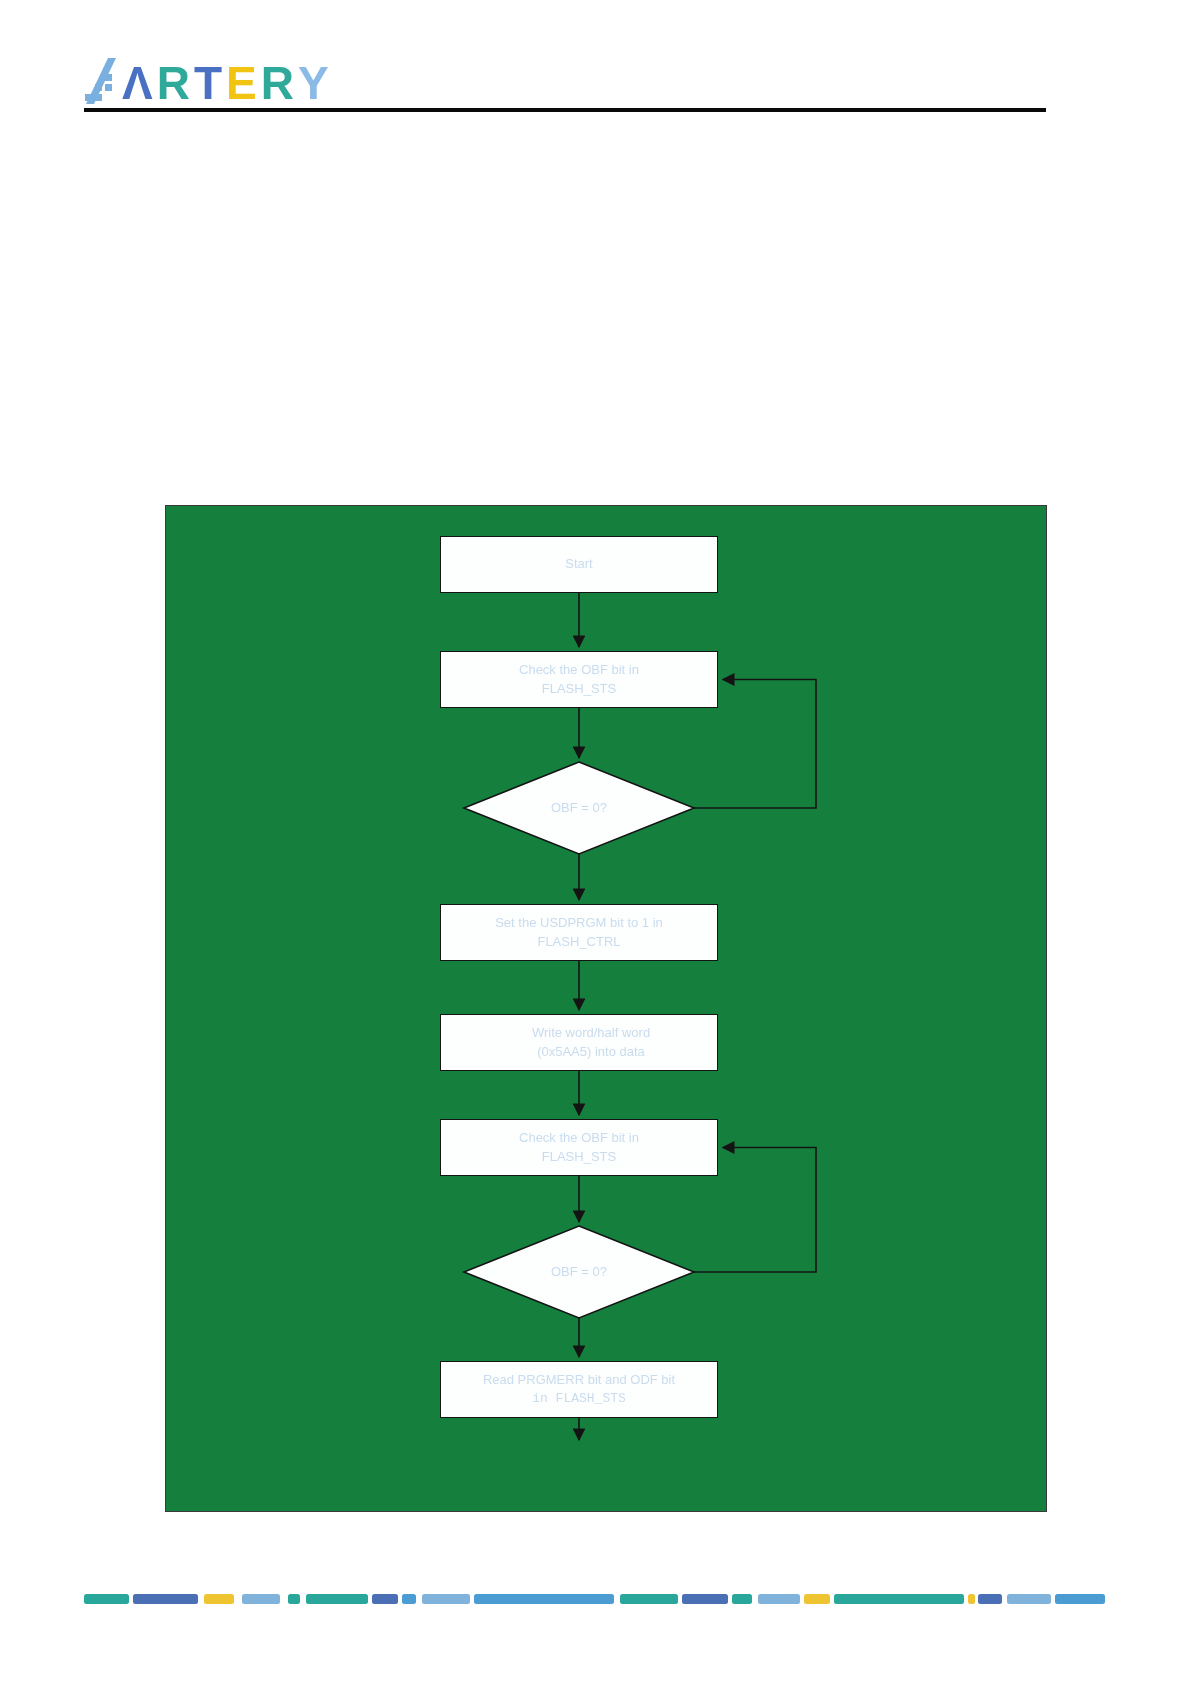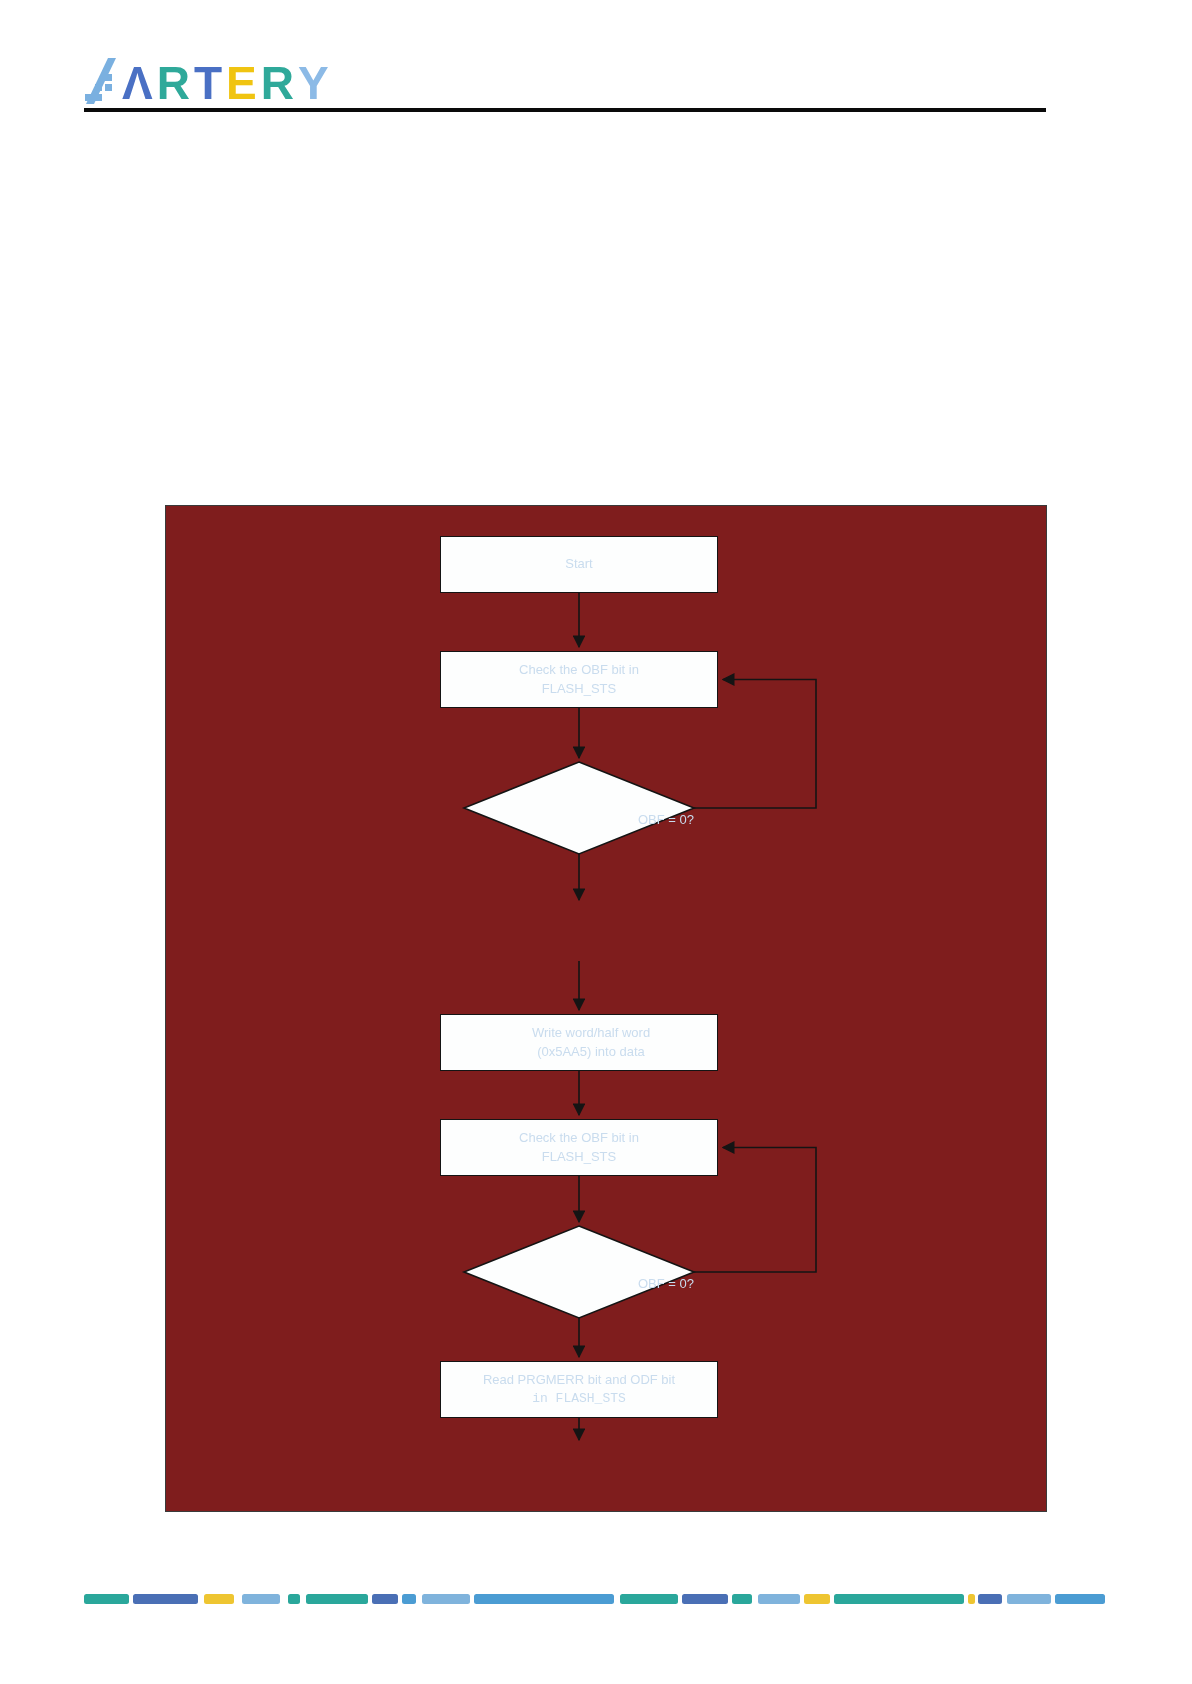--- a/index.html
+++ b/index.html
@@ -20,36 +20,36 @@
   .logo-word span{
     font-size:46px;font-weight:700;line-height:1;
     letter-spacing:4px;
   }
   .header-rule{
     position:absolute;left:84px;top:108px;width:962px;height:4px;
   }
   
   .flow-container{
     position:absolute;left:165px;top:505px;width:880px;height:1005px;
-    border:1px solid #3a3a3a;background:#7f1d1d;
+    border:1px solid #3a3a3a;background:#15803d;
   }
   .flow-svg{position:absolute;left:0;top:0;width:880px;height:1005px;}
   .fnode{
     position:absolute;left:274px;width:278px;box-sizing:border-box;
     border:1.5px solid #141414;background:#fdfefe;
     display:flex;flex-direction:column;align-items:center;justify-content:center;
     text-align:center;
   }
   .fnode .line, .dlabel .line{
     font-size:13px;line-height:1.45;
     color:#c9dcee;
   }
   .dlabel{
     position:absolute;left:298px;width:230px;height:20px;
-    display:flex;align-items:center;justify-content:flex-end;text-align:center;margin-top:12px;
+    display:flex;align-items:center;justify-content:center;text-align:center;
   }
   
   .footer-bar{
     position:absolute;left:84px;top:1594px;width:1030px;height:10px;
     display:flex;align-items:center;
   }
   .footer-bar .seg{height:10px;border-radius:2.5px;flex:0 0 auto;}
 </style>
 </head>
 <body>
@@ -108,20 +108,24 @@
 
     <div class="fnode" style="top:145px;height:57px;">
       <div class="line" style="color: rgb(201, 220, 238);">Check the OBF bit in</div>
       <div class="line" style="color: rgb(201, 220, 238);">FLASH_STS</div>
     </div>
 
     <div class="dlabel" style="top:292px;">
       <div class="line" style="color: rgb(201, 220, 238);">OBF = 0?</div>
     </div>
 
+    <div class="fnode" style="top:398px;height:57px;">
+      <div class="line" style="color: rgb(201, 220, 238);">Set the USDPRGM bit to 1 in</div>
+      <div class="line" style="color: rgb(201, 220, 238);">FLASH_CTRL</div>
+    </div>
 
     <div class="fnode" style="top:508px;height:57px;padding-left:24px;">
       <div class="line" style="color: rgb(201, 220, 238);">Write word/half word</div>
       <div class="line" style="color: rgb(201, 220, 238);">(0x5AA5) into data</div>
     </div>
 
     <div class="fnode" style="top:613px;height:57px;">
       <div class="line" style="color: rgb(201, 220, 238);">Check the OBF bit in</div>
       <div class="line" style="color: rgb(201, 220, 238);">FLASH_STS</div>
     </div>

